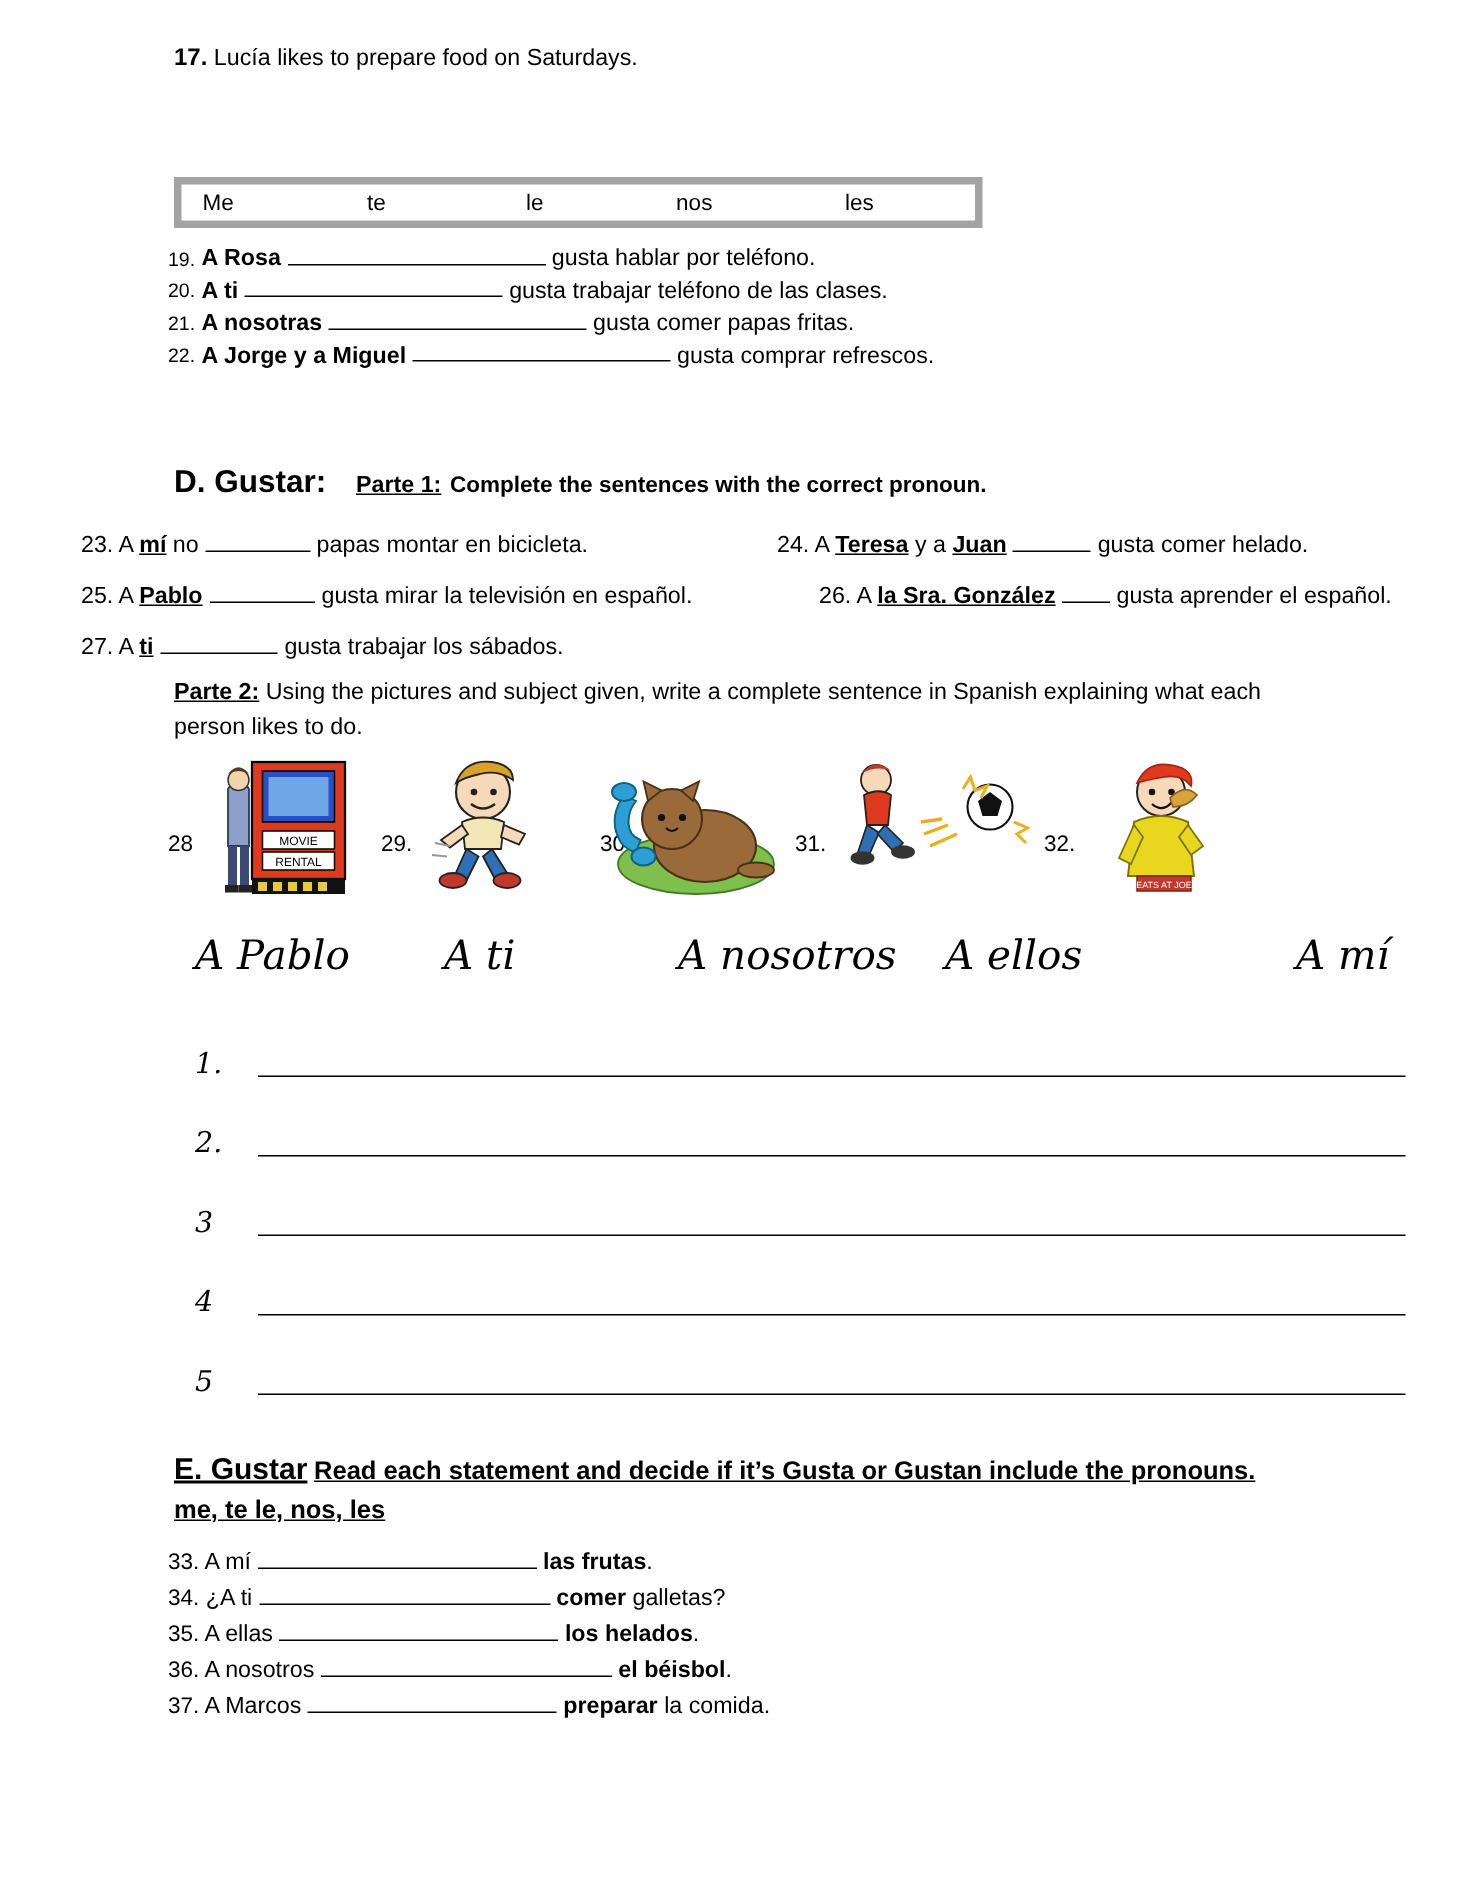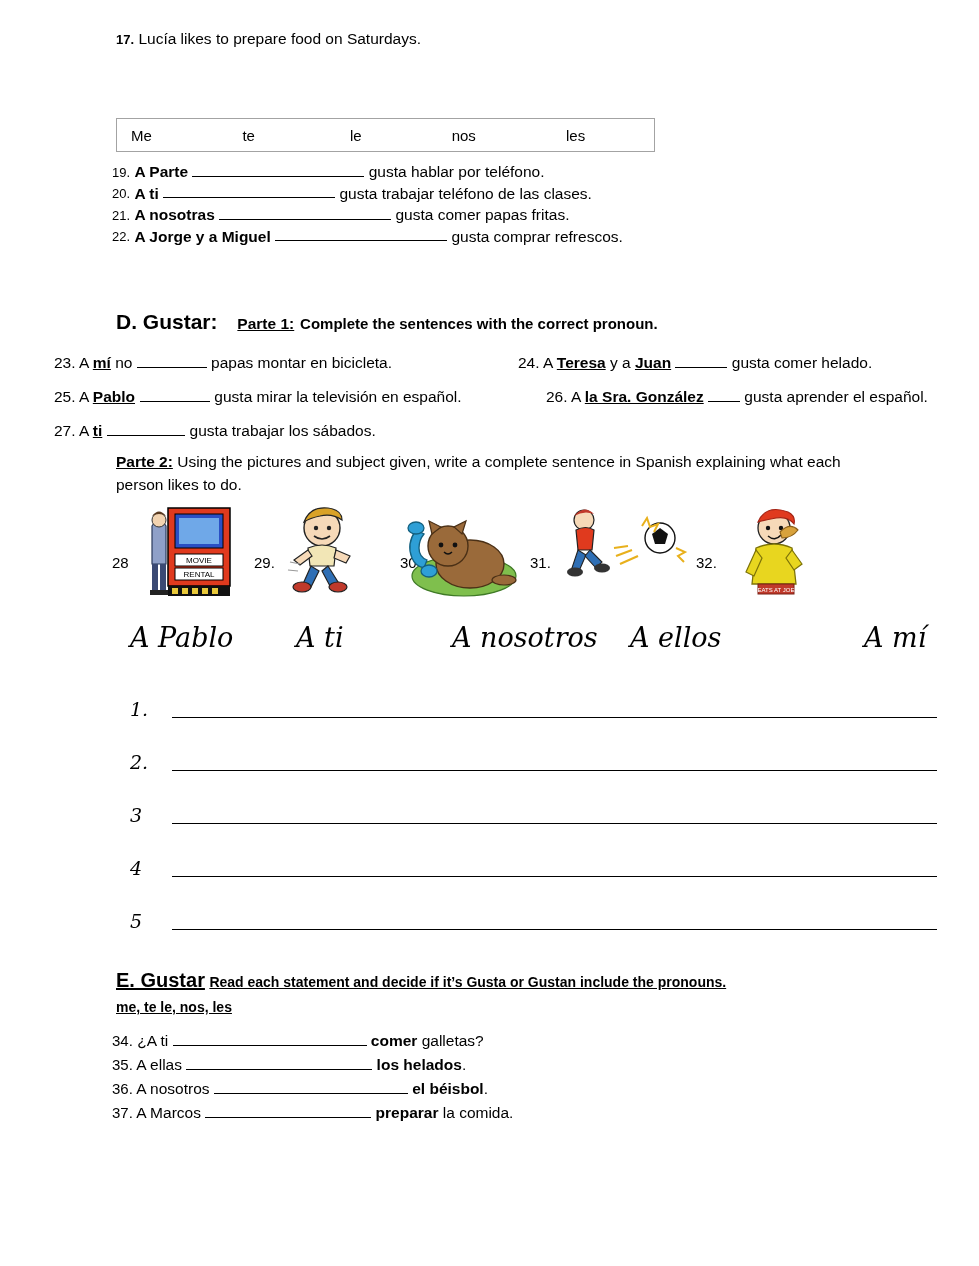--- a/index.html
+++ b/index.html
@@ -32,41 +32,41 @@
     vertical-align: baseline;
   }
 
   
   .item17 {
     position: absolute;
     left: 116px;
     top: 30px;
     font-size: 15.5px;
   }
-  .item17 .num { font-weight: bold; font-size: 13px; }
+  .item17 .num { font-weight: bold; font-size: 16px; }
 
   
   .secA-head {
     position: absolute;
     left: 116px;
     top: 68px;
     width: 815px;
     font-size: 15.5px;
     font-weight: bold;
     line-height: 1.35;
   }
 
   
   .pron-table {
     position: absolute;
     left: 116px;
     top: 118px;
     width: 539px;
     height: 34px;
-    border: 1px solid #a3a3a3;
+    border: 5px solid #a3a3a3;
     box-sizing: border-box;
   }
   .pron-table .cells {
     display: flex;
     height: 100%;
     align-items: center;
     font-size: 15px;
   }
   .pron-table .cells span {
     display: inline-block;
@@ -216,21 +216,21 @@
     top: 966px;
     width: 820px;
     line-height: 1.45;
   }
   .e-head .etitle {
     font-size: 20px;
     font-weight: bold;
     text-decoration: underline;
   }
   .e-head .einstr {
-    font-size: 14px;
+    font-size: 17px;
     font-weight: bold;
     text-decoration: underline;
   }
 
   
   .elist {
     position: absolute;
     left: 112px;
     top: 1030px;
     width: 830px;
@@ -262,21 +262,21 @@
       <span class="c1">te</span>
       <span class="c2">le</span>
       <span class="c3">nos</span>
       <span class="c4">les</span>
     </div>
   </div>
 
   <div class="fillins">
     <div class="row">
       <span class="n">19.</span>
-      <span class="b">A Parte</span>
+      <span class="b">A Rosa</span>
       <span class="blank-line" style="width:172px"></span>
       <span>gusta hablar por teléfono.</span>
     </div>
     <div class="row">
       <span class="n">20.</span>
       <span class="b">A ti</span>
       <span class="blank-line" style="width:172px"></span>
       <span>gusta trabajar teléfono de las clases.</span>
     </div>
     <div class="row">
@@ -467,20 +467,26 @@
   </div>
 
   <div class="e-head">
     <span class="etitle">E. Gustar</span>
     <span class="einstr">Read each statement and decide if it’s Gusta or Gustan include the pronouns.</span><br>
     <span class="einstr">me, te le, nos, les</span>
   </div>
 
   <div class="elist">
     <div class="row">
+      <span class="n">33.</span>
+      <span>A mí</span>
+      <span class="blank-line" style="width:186px"></span>
+      <span class="b">las frutas</span><span>.</span>
+    </div>
+    <div class="row">
       <span class="n">34.</span>
       <span>¿A ti</span>
       <span class="blank-line" style="width:194px"></span>
       <span class="b">comer</span><span> galletas?</span>
     </div>
     <div class="row">
       <span class="n">35.</span>
       <span>A ellas</span>
       <span class="blank-line" style="width:186px"></span>
       <span class="b">los helados</span><span>.</span>

